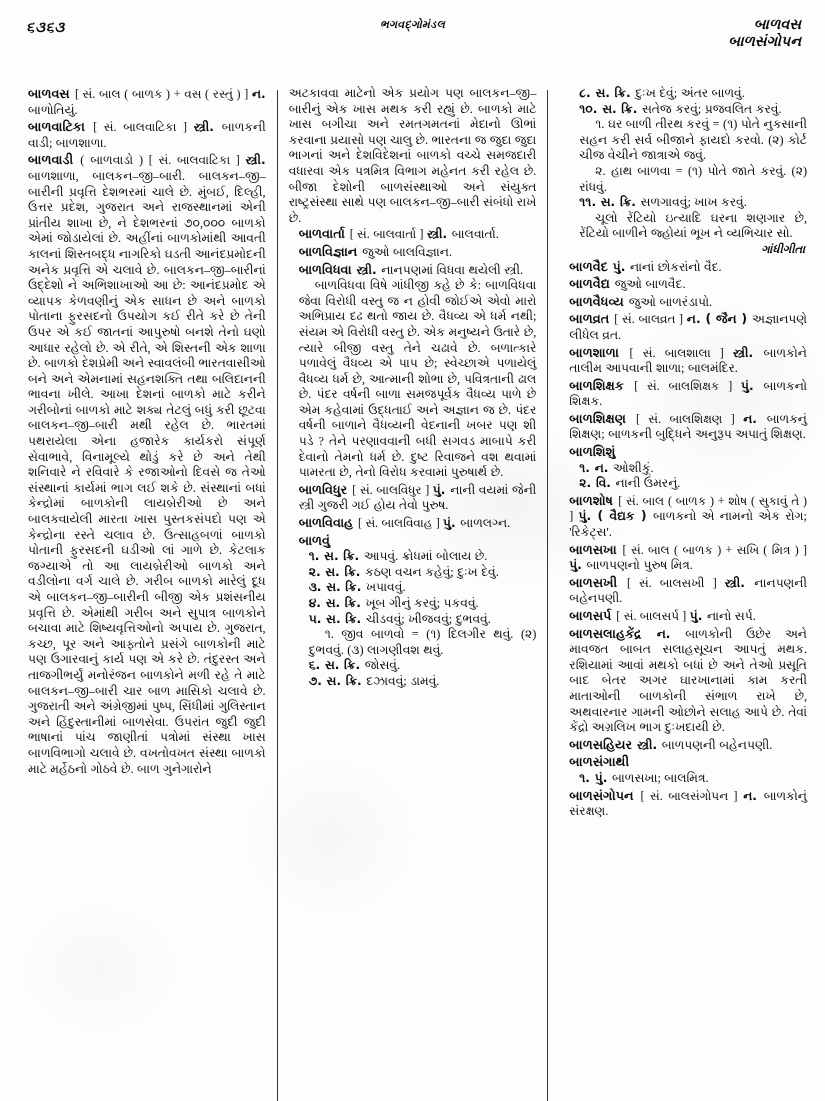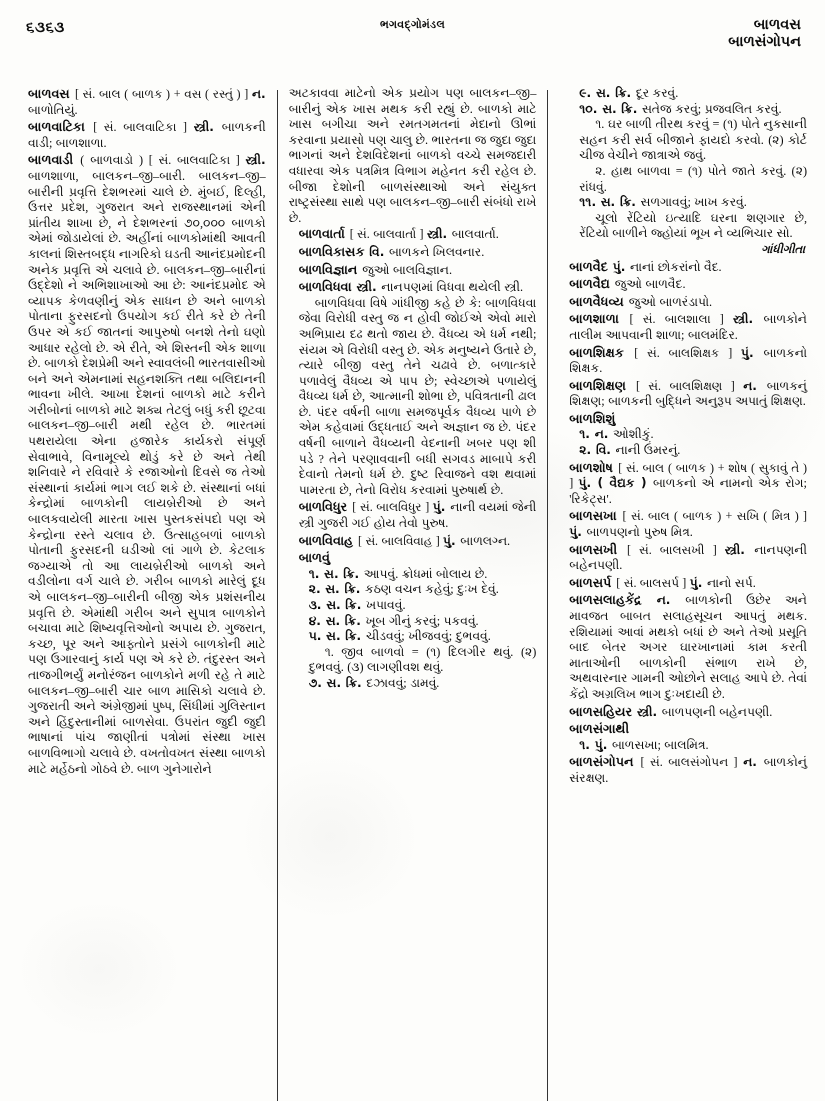--- a/index.html
+++ b/index.html
@@ -37,20 +37,21 @@
       radial-gradient(ellipse 130px 120px at 40% 76%, rgba(0,0,0,0.028), rgba(0,0,0,0) 70%),
       radial-gradient(ellipse 120px 100px at 12% 88%, rgba(0,0,0,0.022), rgba(0,0,0,0) 70%);
     z-index: 3;
   }
 
   
   .running-head {
     position: relative;
     height: 44px;
     z-index: 4;
+    font-style: italic;
   }
   .folio {
     position: absolute;
     left: 14px;
     top: 4px;
     font-family: "DejaVu Sans", sans-serif;
     font-weight: bold;
     font-size: 15px;
     letter-spacing: 0.5px;
   }
@@ -181,67 +182,68 @@
           <p class="para noind"><span class="hw">બાળવાડી </span><span>( બાળવાડો ) </span><span class="etym">[ સં. બાલવાટિકા ] </span><span class="pos">સ્ત્રી. </span><span>બાળશાળા, બાલકન–જી–બારી. બાલકન–જી–બારીની પ્રવૃત્તિ દેશભરમાં ચાલે છે. મુંબઈ, દિલ્હી, ઉત્તર પ્રદેશ, ગુજરાત અને રાજસ્થાનમાં એની પ્રાંતીય શાખા છે, ને દેશભરનાં ૭૦,૦૦૦ બાળકો એમાં જોડાયેલાં છે. અહીંનાં બાળકોમાંથી આવતી કાલનાં શિસ્તબદ્ધ નાગરિકો ઘડતી આનંદપ્રમોદની અનેક પ્રવૃત્તિ એ ચલાવે છે. બાલકન–જી–બારીનાં ઉદ્દેશો ને અભિશાખાઓ આ છે: આનંદપ્રમોદ એ વ્યાપક કેળવણીનું એક સાધન છે અને બાળકો પોતાના ફુરસદનો ઉપયોગ કઈ રીતે કરે છે તેની ઉપર એ કઈ જાતનાં આપુરુષો બનશે તેનો ઘણો આધાર રહેલો છે. એ રીતે, એ શિસ્તની એક શાળા છે. બાળકો દેશપ્રેમી અને સ્વાવલંબી ભારતવાસીઓ બને અને એમનામાં સહનશક્તિ તથા બલિદાનની ભાવના ખીલે. આખા દેશનાં બાળકો માટે કરીને ગરીબોનાં બાળકો માટે શક્ય તેટલું બધું કરી છૂટવા બાલકન–જી–બારી મથી રહેલ છે. ભારતમાં પથરાયેલા એના હજારેક કાર્યકરો સંપૂર્ણ સેવાભાવે, વિનામૂલ્યે થોડું કરે છે અને તેથી શનિવારે ને રવિવારે કે રજાઓનો દિવસે જ તેઓ સંસ્થાનાં કાર્યમાં ભાગ લઈ શકે છે. સંસ્થાનાં બધાં કેન્દ્રોમાં બાળકોની લાયબ્રેરીઓ છે અને બાલકવાયેલી મારતા ખાસ પુસ્તકસંપદો પણ એ કેન્દ્રોના રસ્તે ચલાવ છે. ઉત્સાહબળાં બાળકો પોતાની ફુરસદની ઘડીઓ લાં ગાળે છે. કેટલાક જગ્યાએ તો આ લાયબ્રેરીઓ બાળકો અને વડીલોના વર્ગ ચાલે છે. ગરીબ બાળકો મારેલું દૂધ એ બાલકન–જી–બારીની બીજી એક પ્રશંસનીય પ્રવૃત્તિ છે. એમાંથી ગરીબ અને સુપાત્ર બાળકોને બચાવા માટે શિષ્યવૃત્તિઓનો અપાય છે. ગુજરાત, કચ્છ, પૂર અને આફ્તોને પ્રસંગે બાળકોની માટે પણ ઉગારવાનું કાર્ય પણ એ કરે છે. તંદુરસ્ત અને તાજગીભર્યું મનોરંજન બાળકોને મળી રહે તે માટે બાલકન–જી–બારી ચાર બાળ માસિકો ચલાવે છે. ગુજરાતી અને અંગ્રેજીમાં પુષ્પ, સિંધીમાં ગુલિસ્તાન અને હિંદુસ્તાનીમાં બાળસેવા. ઉપરાંત જુદી જુદી ભાષાનાં પાંચ જાણીતાં પત્રોમાં સંસ્થા ખાસ બાળવિભાગો ચલાવે છે. વખતોવખત સંસ્થા બાળકો માટે મર્હેઠનો ગોઠવે છે. બાળ ગુનેગારોને</span></p>
         </div>
       </div>
     <div class="rule"></div>
     <div class="col" id="col2">
         <p class="para noind">અટકાવવા માટેનો એક પ્રયોગ પણ બાલકન–જી–બારીનું એક ખાસ મથક કરી રહ્યું છે. બાળકો માટે ખાસ બગીચા અને રમતગમતનાં મેદાનો ઊભાં કરવાના પ્રયાસો પણ ચાલુ છે. ભારતના જ જુદા જુદા ભાગનાં અને દેશવિદેશનાં બાળકો વચ્ચે સમજદારી વધારવા એક પત્રમિત્ર વિભાગ મહેનત કરી રહેલ છે. બીજા દેશોની બાળસંસ્થાઓ અને સંયુક્ત રાષ્ટ્રસંસ્થા સાથે પણ બાલકન–જી–બારી સંબંધો રાખે છે.</p>
         <div class="entry">
           <p class="para noind"><span class="hw">બાળવાર્તા </span><span class="etym">[ સં. બાલવાર્તા ] </span><span class="pos">સ્ત્રી. </span><span>બાલવાર્તા.</span></p>
         </div>
         <div class="entry">
-          <p class="para noind"><span class="hw">બાળવિકાસક </span><span class="pos">વિ. </span><span>બાળકને ખિલવનાર.</span></p>
-        </div>
-        <div class="entry">
           <p class="para noind"><span class="hw">બાળવિજ્ઞાન </span><span>જુઓ બાલવિજ્ઞાન.</span></p>
         </div>
         <div class="entry">
           <p class="para noind"><span class="hw">બાળવિધવા </span><span class="pos">સ્ત્રી. </span><span>નાનપણમાં વિધવા થયેલી સ્ત્રી.</span></p>
           <p class="para">બાળવિધવા વિષે ગાંધીજી કહે છે કે: બાળવિધવા જેવા વિરોધી વસ્તુ જ ન હોવી જોઈએ એવો મારો અભિપ્રાય દઢ થતો જાય છે. વૈધવ્ય એ ધર્મ નથી; સંયમ એ વિરોધી વસ્તુ છે. એક મનુષ્યને ઉતારે છે, ત્યારે બીજી વસ્તુ તેને ચઢાવે છે. બળાત્કારે પળાવેલું વૈધવ્ય એ પાપ છે; સ્વેચ્છાએ પળાયેલું વૈધવ્ય ધર્મ છે, આત્માની શોભા છે, પવિત્રતાની ઢાલ છે. પંદર વર્ષની બાળા સમજપૂર્વક વૈધવ્ય પાળે છે એમ કહેવામાં ઉદ્ધતાઈ અને અજ્ઞાન જ છે. પંદર વર્ષની બાળાને વૈધવ્યની વેદનાની ખબર પણ શી પડે ? તેને પરણાવવાની બધી સગવડ માબાપે કરી દેવાનો તેમનો ધર્મ છે. દુષ્ટ રિવાજને વશ થવામાં પામરતા છે, તેનો વિરોધ કરવામાં પુરુષાર્થ છે.</p>
         </div>
         <div class="entry">
           <p class="para noind"><span class="hw">બાળવિધુર </span><span class="etym">[ સં. બાલવિધુર ] </span><span class="pos">પું. </span><span>નાની વયમાં જેની સ્ત્રી ગુજરી ગઈ હોય તેવો પુરુષ.</span></p>
         </div>
         <div class="entry">
           <p class="para noind"><span class="hw">બાળવિવાહ </span><span class="etym">[ સં. બાલવિવાહ ] </span><span class="pos">પું. </span><span>બાળલગ્ન.</span></p>
         </div>
         <div class="entry">
           <p class="para noind"><span class="hw">બાળવું </span></p>
           <p class="cont"><span class="num">૧. </span><span class="pos">સ. ક્રિ. </span><span>આપવું. ક્રોધમાં બોલાય છે.</span></p>
           <p class="cont"><span class="num">૨. </span><span class="pos">સ. ક્રિ. </span><span>કઠણ વચન કહેવું; દુઃખ દેવું.</span></p>
           <p class="cont"><span class="num">૩. </span><span class="pos">સ. ક્રિ. </span><span>ખપાવવું.</span></p>
           <p class="cont"><span class="num">૪. </span><span class="pos">સ. ક્રિ. </span><span>ખૂબ ગીનું કરવું; પકવવું.</span></p>
           <p class="cont"><span class="num">૫. </span><span class="pos">સ. ક્રિ. </span><span>ચીડવવું; ખીજવવું; દુભવવું.</span></p>
           <p class="subitem">૧. જીવ બાળવો = (૧) દિલગીર થવું. (૨) દુભવવું. (૩) લાગણીવશ થવું.</p>
+          <p class="cont"><span class="num">૬. </span><span class="pos">સ. ક્રિ. </span><span>જોસવું.</span></p>
           <p class="cont"><span class="num">૭. </span><span class="pos">સ. ક્રિ. </span><span>દઝાવવું; ડામવું.</span></p>
         </div>
       </div>
     <div class="rule"></div>
     <div class="col" id="col3">
         <div class="entry">
-          <p class="cont"><span class="num">૯. </span><span class="pos">સ. ક્રિ. </span><span>દૂર કરવું.</span></p>
+          <p class="cont"><span class="num">૮. </span><span class="pos">સ. ક્રિ. </span><span>દુઃખ દેવું; અંતર બાળવું.</span></p>
           <p class="cont"><span class="num">૧૦. </span><span class="pos">સ. ક્રિ. </span><span>સતેજ કરવું; પ્રજવલિત કરવું.</span></p>
           <p class="subitem">૧. ઘર બાળી તીરથ કરવું = (૧) પોતે નુકસાની સહન કરી સર્વ બીજાને ફાયદો કરવો. (૨) કોર્ટ ચીજ વેચીને જાત્રાએ જવું.</p>
           <p class="subitem">૨. હાથ બાળવા = (૧) પોતે જાતે કરવું. (૨) રાંધવું.</p>
           <p class="cont"><span class="num">૧૧. </span><span class="pos">સ. ક્રિ. </span><span>સળગાવવું; ખાખ કરવું.</span></p>
           <p class="subitem">ચૂલો રેંટિયો ઇત્યાદિ ઘરના શણગાર છે, રેંટિયો બાળીને જ્હોયાં ભૂખ ને વ્યભિચાર સો.</p>
           <p class="attrib">ગાંધીગીતા</p>
         </div>
         <div class="entry">
           <p class="para noind"><span class="hw">બાળવૈદ </span><span class="pos">પું. </span><span>નાનાં છોકરાંનો વૈદ.</span></p>
         </div>
         <div class="entry">
           <p class="para noind"><span class="hw">બાળવૈદ્ય </span><span>જુઓ બાળવૈદ.</span></p>
         </div>
         <div class="entry">
           <p class="para noind"><span class="hw">બાળવૈધવ્ય </span><span>જુઓ બાળરંડાપો.</span></p>
         </div>
         <div class="entry">
+          <p class="para noind"><span class="hw">બાળવ્રત </span><span class="etym">[ સં. બાલવ્રત ] </span><span class="pos">ન. </span><span class="pos">( જૈન ) </span><span>અજ્ઞાનપણે લીધેલ વ્રત.</span></p>
+        </div>
+        <div class="entry">
           <p class="para noind"><span class="hw">બાળશાળા </span><span class="etym">[ સં. બાલશાલા ] </span><span class="pos">સ્ત્રી. </span><span>બાળકોને તાલીમ આપવાની શાળા; બાલમંદિર.</span></p>
         </div>
         <div class="entry">
           <p class="para noind"><span class="hw">બાળશિક્ષક </span><span class="etym">[ સં. બાલશિક્ષક ] </span><span class="pos">પું. </span><span>બાળકનો શિક્ષક.</span></p>
         </div>
         <div class="entry">
           <p class="para noind"><span class="hw">બાળશિક્ષણ </span><span class="etym">[ સં. બાલશિક્ષણ ] </span><span class="pos">ન. </span><span>બાળકનું શિક્ષણ; બાળકની બુદ્ધિને અનુરૂપ અપાતું શિક્ષણ.</span></p>
         </div>
         <div class="entry">
           <p class="para noind"><span class="hw">બાળશિશું </span></p>

